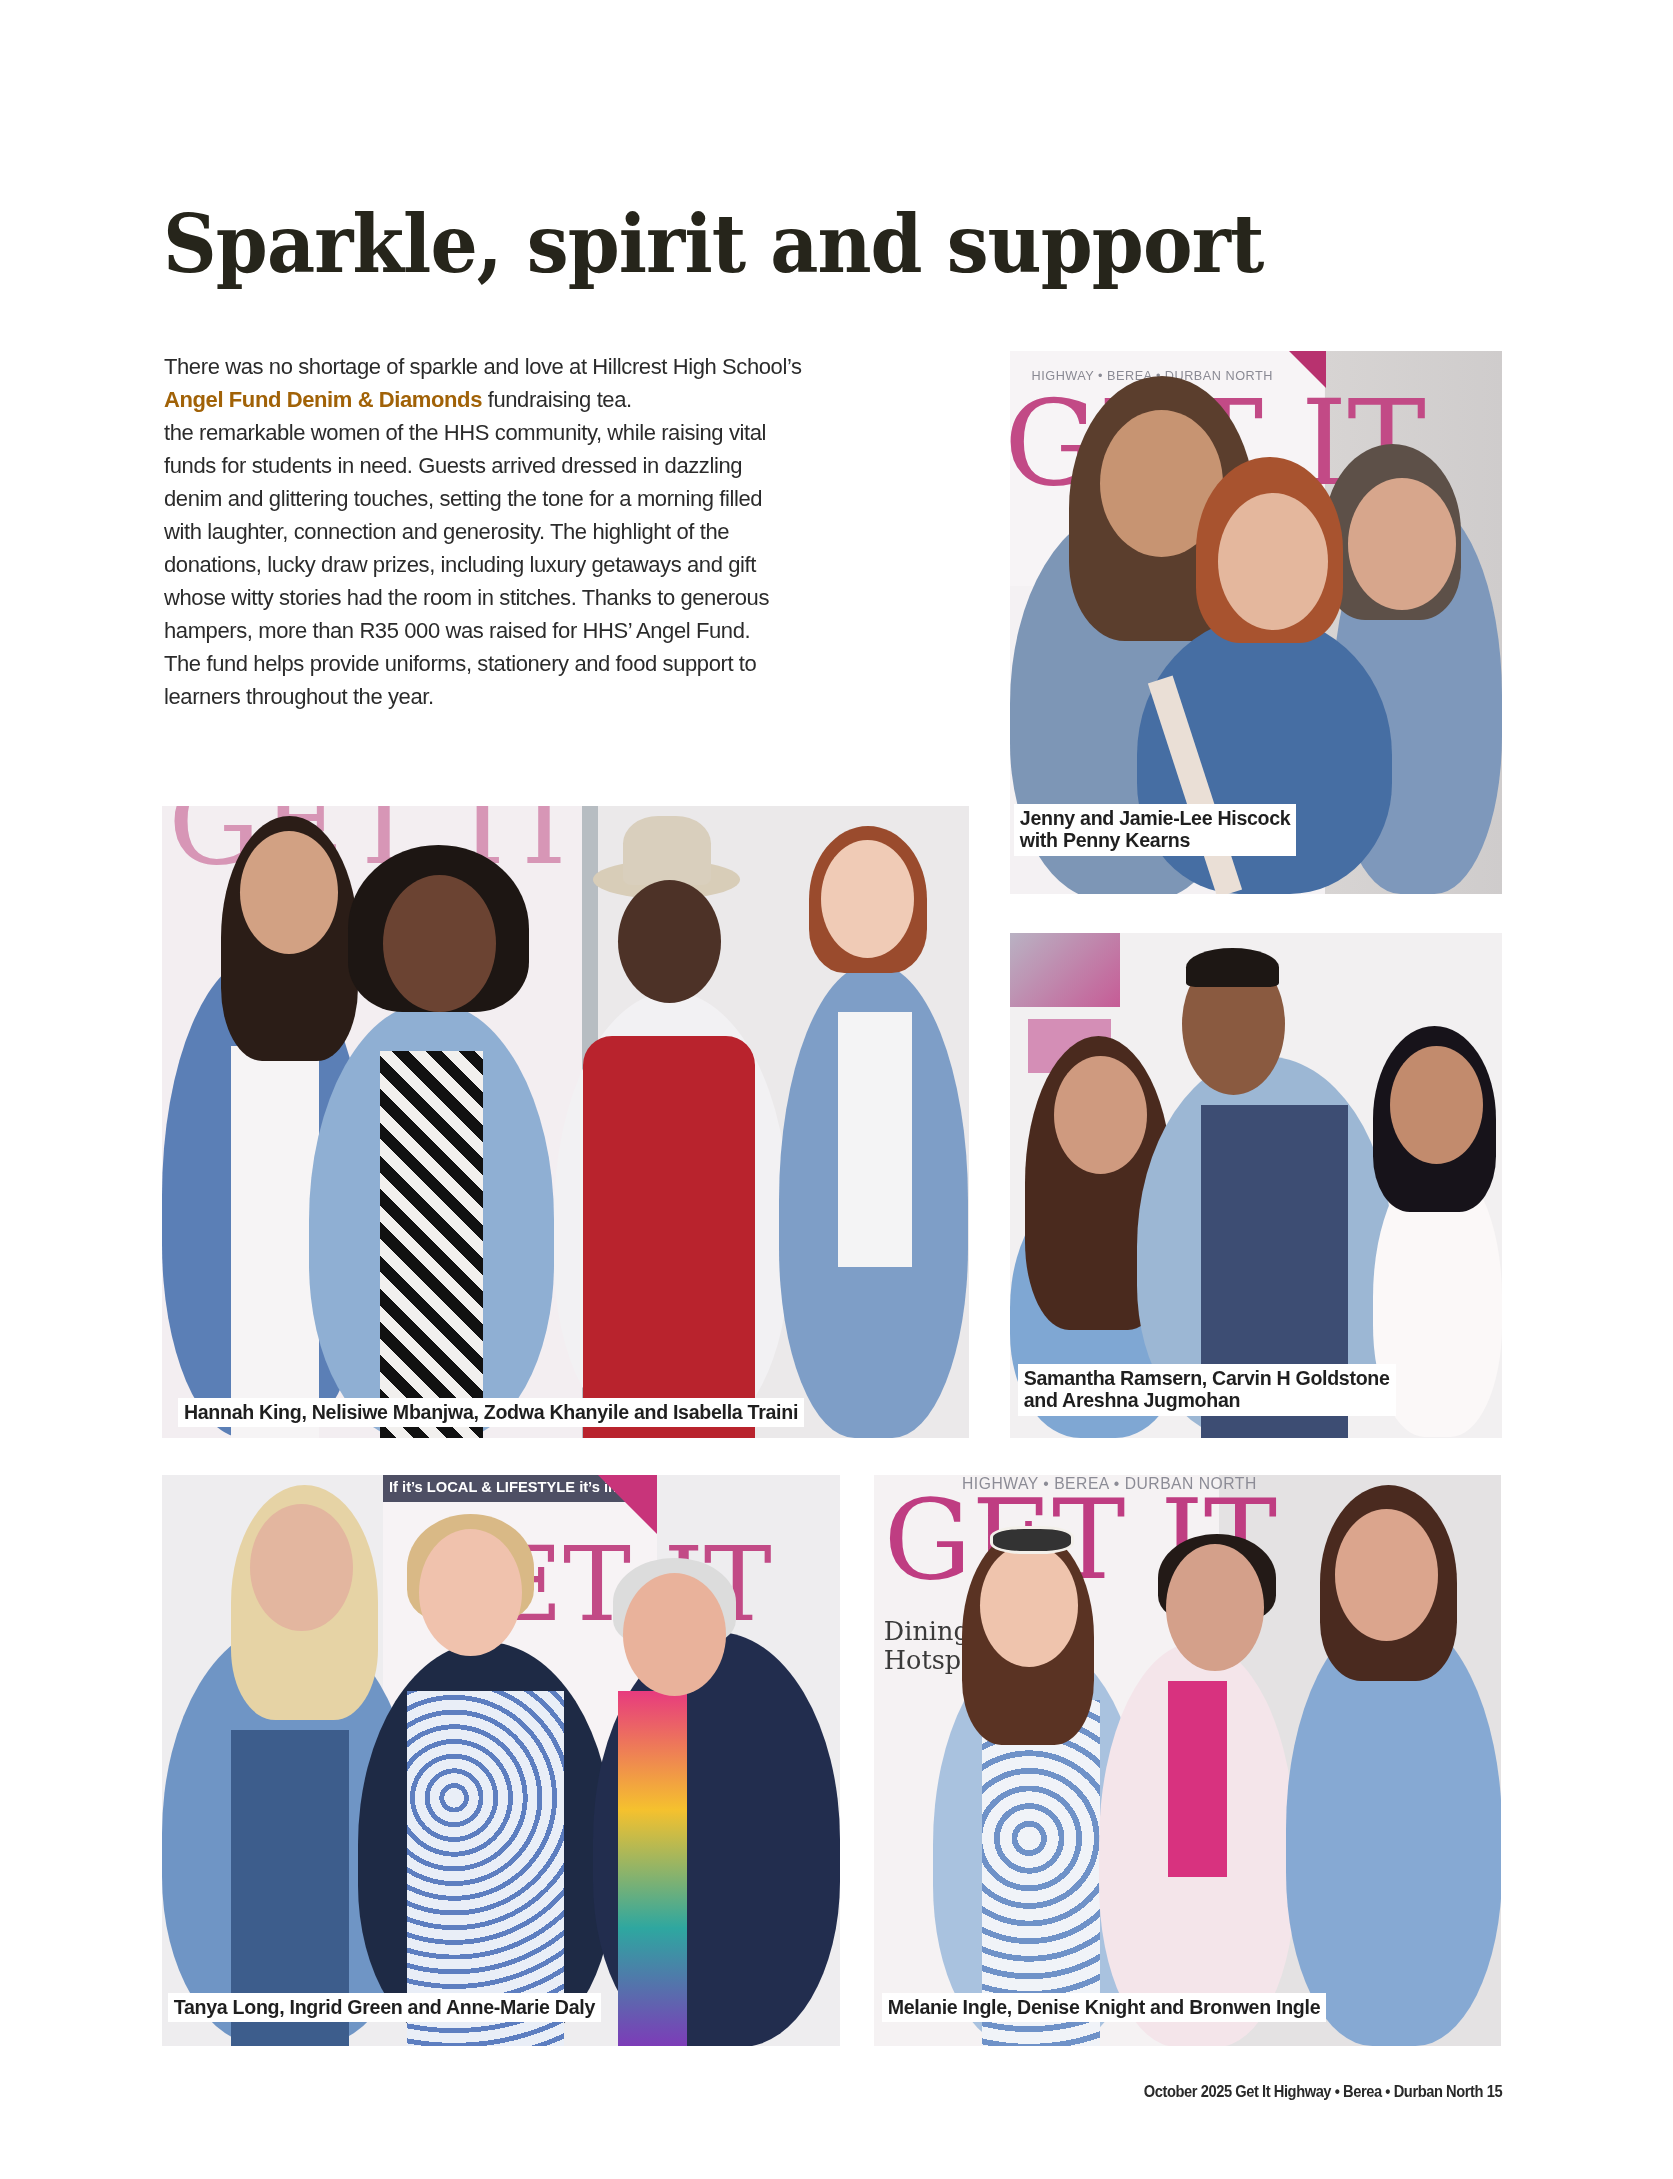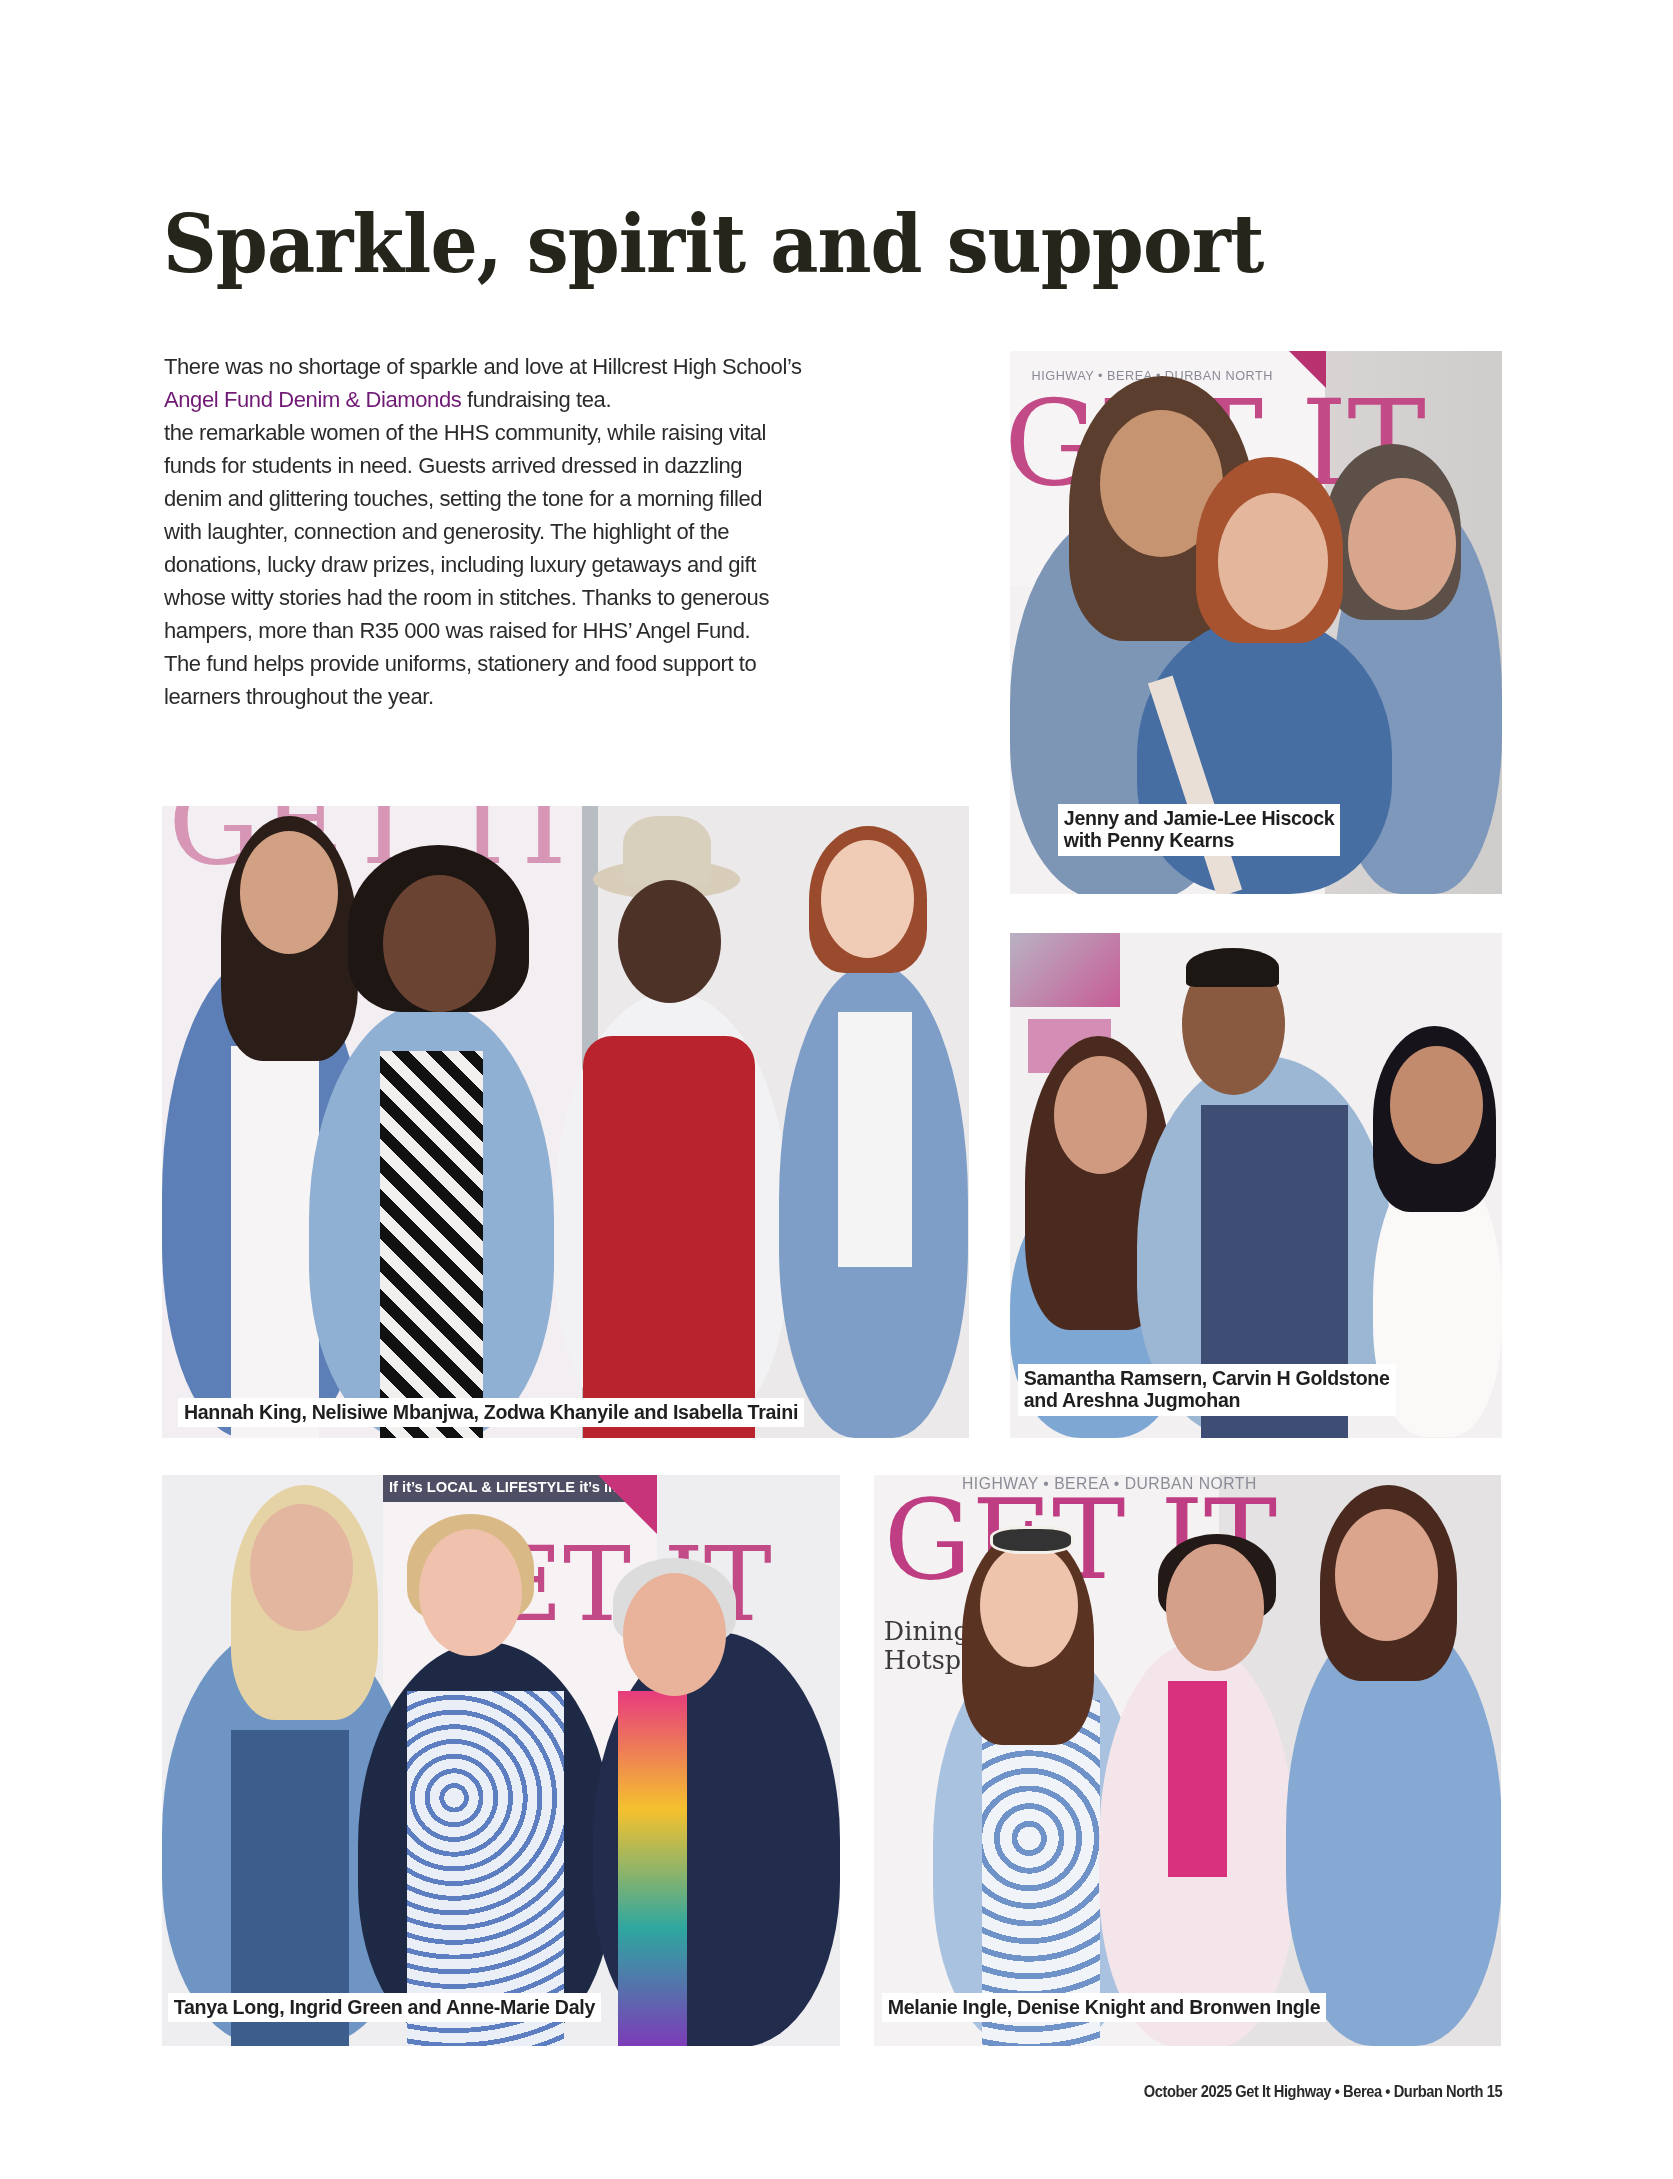--- a/index.html
+++ b/index.html
@@ -19,21 +19,21 @@
       transform: scaleX(0.93); transform-origin: left top;
       line-height: 1;
     }
     .intro {
       position: absolute; left: 164px; top: 350px; width: 843px;
       font-family: "Liberation Sans", sans-serif;
       font-size: 22px; line-height: 33px; color: #2b2b2b;
       letter-spacing: -0.4px;
     }
     .intro .line { display: block; white-space: nowrap; }
-    .intro b { font-weight: normal; color: #701a75; }
+    .intro b { font-weight: bold; color: #a16207; }
 
     .photo {
       position: absolute; overflow: hidden;
       background: #e9e8ec;
     }
     .photo .scene { position: absolute; inset: 0; }
     .caption {
       position: absolute; background: #ffffff;
       font-family: "Liberation Sans", sans-serif;
       font-weight: bold; color: #1f1f1f;
@@ -93,21 +93,21 @@
   <div class="person" style="left:0; top:157px; width:235px; height:392px; background:#7d96b6;"></div>
   <div class="hair" style="left:59px; top:24.5px; width:186px; height:265px; background:#5b3e2d;"></div>
   <div class="head" style="left:90px; top:59px; width:123px; height:147px; background:#c79472;"></div>
   <div class="person" style="left:323px; top:147px; width:169px; height:396px; background:#7e98bb;"></div>
   <div class="hair" style="left:314px; top:93px; width:137px; height:176px; background:#5d5048;"></div>
   <div class="head" style="left:338px; top:127px; width:108px; height:132px; background:#d7a68c;"></div>
   <div class="person" style="left:127px; top:265px; width:255px; height:278px; background:#466ea3;"></div>
   <div class="hair" style="left:186px; top:106px; width:147px; height:186px; background:#a8532f;"></div>
   <div class="head" style="left:208px; top:142px; width:110px; height:137px; background:#e4b79d;"></div>
   <div style="position:absolute; left:172px; top:323px; width:25.5px; height:225px; background:#eadfd6; transform:rotate(-18deg);"></div>
-  <div class="caption" style="left:3.9px; top:453px;margin-left:44px;">
+  <div class="caption" style="left:3.9px; top:453px;">
     <span style="display:block;">Jenny and Jamie-Lee Hiscock</span>
     <span style="display:block;">with Penny Kearns</span>
   </div>
 </div>
 
 <div class="photo" style="left:162px; top:806px; width:807px; height:632px; background:#efecee;">
   <div class="scene" style="background:linear-gradient(90deg,#f3eef1 0%,#f3eef1 52%,#b7bdc2 52%,#b7bdc2 54%,#ebe9ea 54%,#ebe9ea 100%);"></div>
   <div class="mag-word" style="left:5.9px; top:-41px; font-size:116px; color:#d48db0; opacity:0.9;">GET IT</div>
 
   <div class="person" style="left:0; top:147px; width:206px; height:485px; background:#5b7fb6;"></div>

